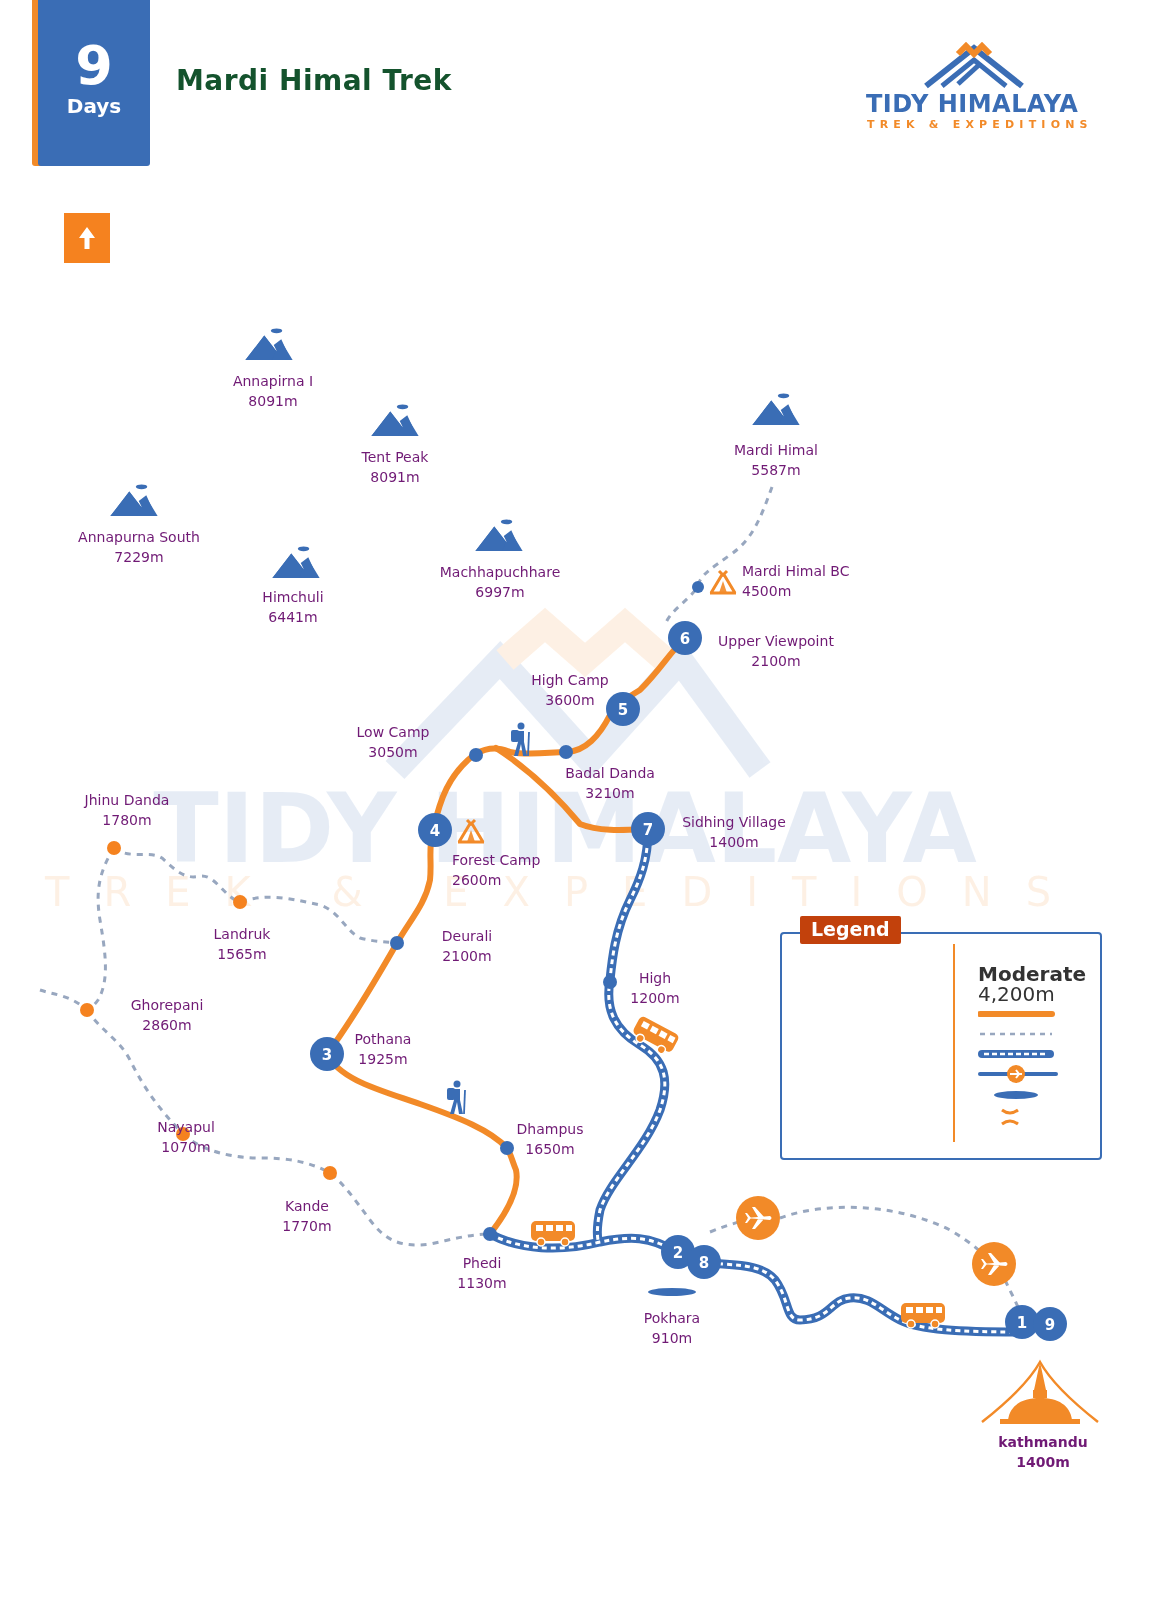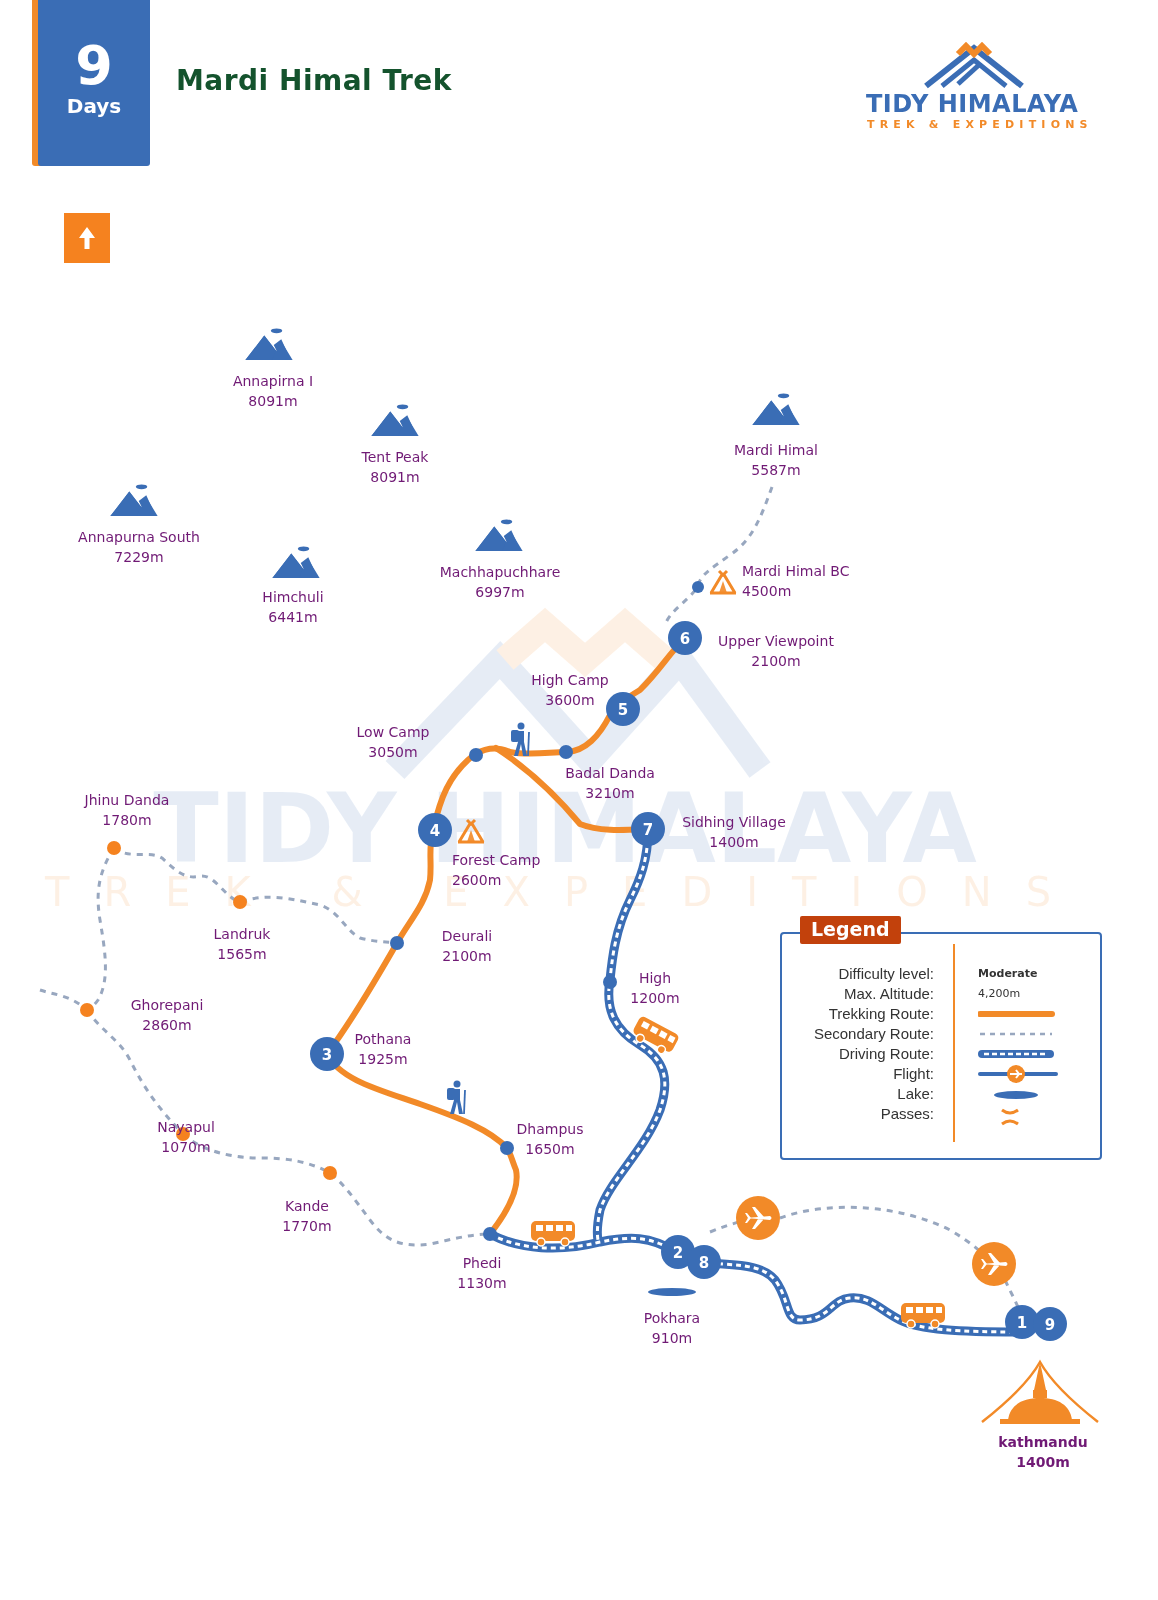--- a/index.html
+++ b/index.html
@@ -12,21 +12,21 @@
   .brand .name{position:absolute;left:4px;top:50px;font-size:24px;font-weight:bold;color:#3a6db5;letter-spacing:0.5px;white-space:nowrap;}
   .brand .sub{position:absolute;left:5px;top:78px;font-size:11px;font-weight:bold;color:#f28a28;letter-spacing:5.2px;white-space:nowrap;}
   .north{position:absolute;left:64px;top:213px;width:46px;height:50px;background:#f5821f;display:flex;align-items:center;justify-content:center;}
   svg.map{position:absolute;left:0;top:0;}
   .lbl{position:absolute;text-align:center;font-size:14px;line-height:20px;color:#701a75;white-space:nowrap;transform:translateX(-50%);}
   .lbl.left{transform:none;text-align:left;}
   .legend{position:absolute;left:780px;top:932px;width:318px;height:224px;border:2px solid #3a6db5;border-radius:4px;}
   .legend-title{position:absolute;left:18px;top:-18px;background:#c2410c;color:#fff;font-size:19px;font-weight:bold;padding:2px 11px 4px;border-radius:2px;}
   .legend-keys{position:absolute;left:0;top:30px;width:152px;text-align:right;font-family:"Liberation Sans",sans-serif;font-size:15px;line-height:20px;color:#333;}
   .legend-divider{position:absolute;left:171px;top:10px;width:2px;height:198px;background:#f28a28;}
-  .legend-vals{position:absolute;left:196px;top:30px;width:110px;font-size:11px;line-height:20px;color:#333;}
+  .legend-vals{position:absolute;left:196px;top:30px;width:110px;font-size:20px;line-height:20px;color:#333;}
   .legend-vals .diff{font-weight:bold;}
   .sw{height:20px;position:relative;}
 </style>
 </head>
 <body>
 
 <div class="day-badge">
   <div class="num">9</div>
   <div class="lbl" style="position:static;transform:none;color:#fff;font-size:20px;font-weight:bold;">Days</div>
 </div>
@@ -287,30 +287,20 @@
     <div>Nayapul</div>
     <div>1070m</div>
   </div>
 <div class="lbl" style="left:307px;top:1196px;">
     <div>Kande</div>
     <div>1770m</div>
   </div>
 
 <div class="legend">
   <div class="legend-title">Legend</div>
-  <div class="legend-keys">
-    <div>Difficulty level:</div>
-    <div>Max. Altitude:</div>
-    <div>Trekking Route:</div>
-    <div>Secondary Route:</div>
-    <div>Driving Route:</div>
-    <div>Flight:</div>
-    <div>Lake:</div>
-    <div>Passes:</div>
-  </div>
   <div class="legend-divider"></div>
   <div class="legend-vals">
     <div class="diff">Moderate</div>
     <div>4,200m</div>
     <div class="sw"><svg width="80" height="20">
           <line x1="2" y1="10" x2="74" y2="10" stroke="#f28a28" stroke-width="6" stroke-linecap="round"></line>
         </svg></div>
     <div class="sw"><svg width="80" height="20">
           <line x1="2" y1="10" x2="74" y2="10" stroke="#98a7bf" stroke-width="2.5" stroke-dasharray="5,5"></line>
         </svg></div>

